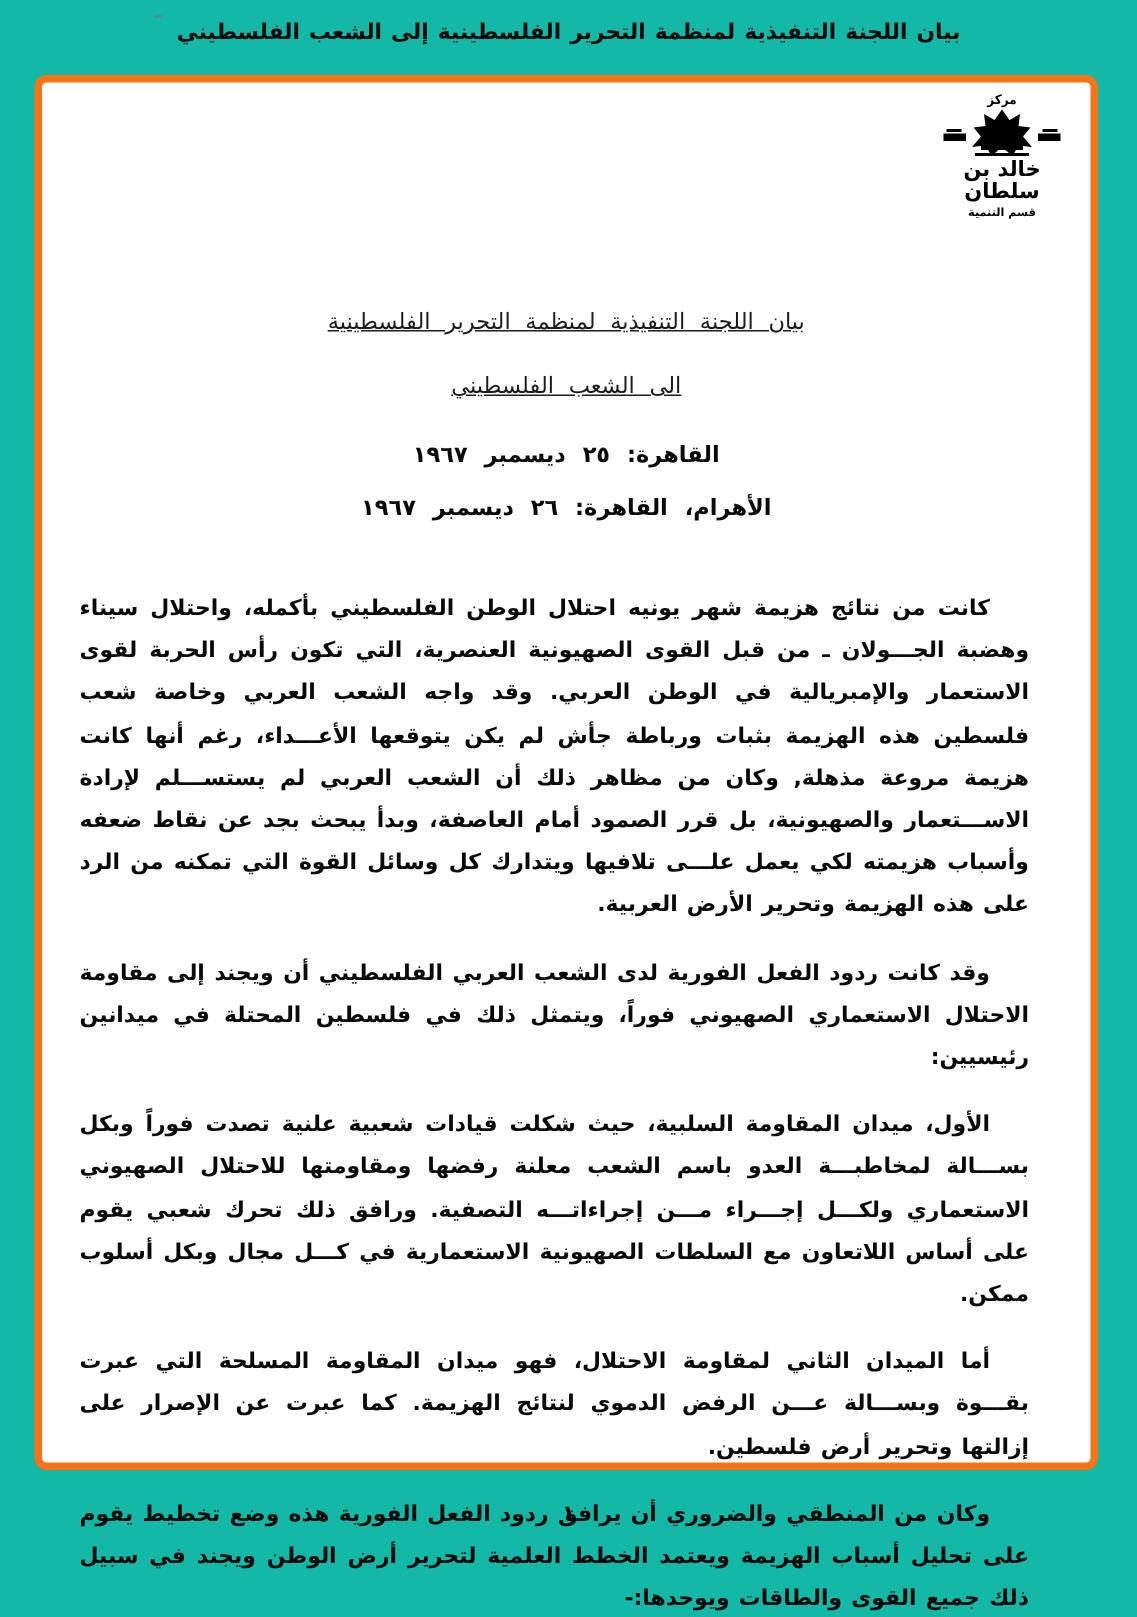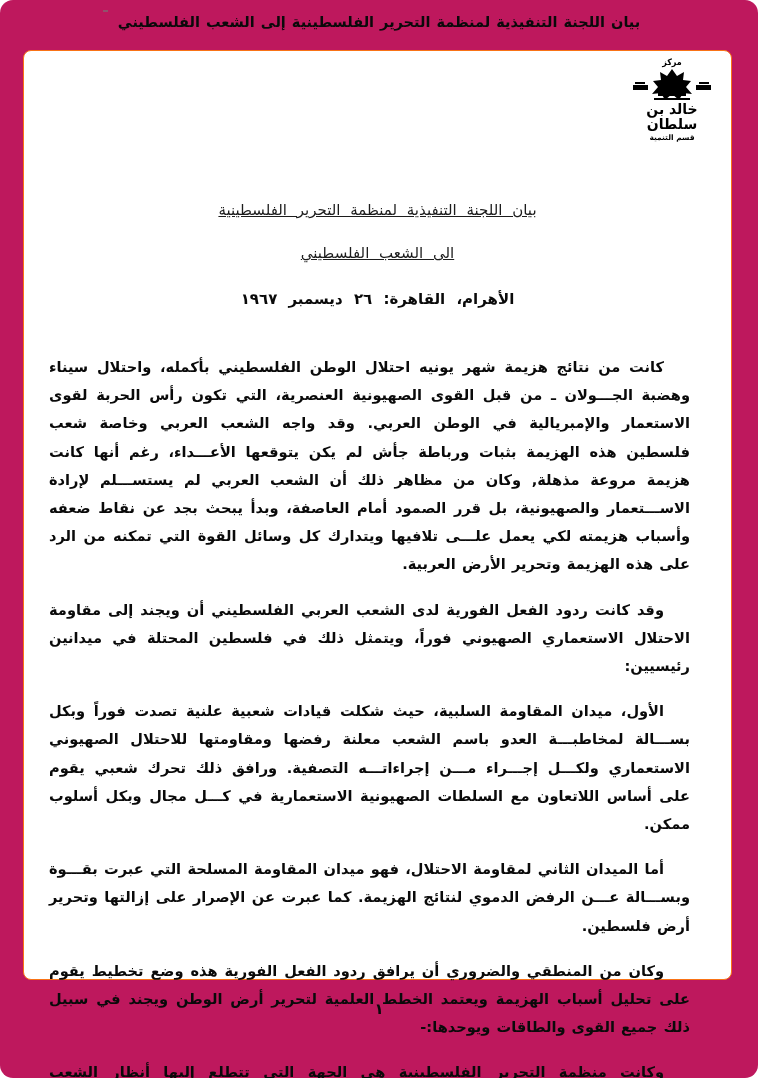--- a/index.html
+++ b/index.html
@@ -4,39 +4,39 @@
 <style>
   * { margin: 0; padding: 0; box-sizing: border-box; }
   html, body {
     width: 758px; height: 1078px;
     background: #ffffff;
     font-family: "DejaVu Sans", sans-serif;
     color: #0a0a0a;
     overflow: hidden;
     direction: rtl;
   }
-  .page { position: relative; width: 758px; height: 1078px; background: #be185d; border-radius: 13px; }
+  .page { position: relative; width: 758px; height: 1078px; background: #14b8a6; }
 
   
   .header-title {
     position: absolute;
     top: 14px; left: 0; right: 0;
     text-align: center;
     font-size: 14.5px;
     font-weight: 700;
     letter-spacing: 0px;
     word-spacing: 1px;
   }
 
   
   .frame {
     position: absolute;
     left: 23px; top: 50px;
     width: 709px; height: 930px;
-    border: 1px solid #f97316;
+    border: 5px solid #f97316;
     border-radius: 8px;
     background: #ffffff;
   }
 
   
   .stamp {
     position: absolute;
     top: 8px; right: 13px;
     width: 92px;
     text-align: center;
@@ -132,20 +132,21 @@
       <div class="s-main">خالد بن سلطان</div>
       <div class="s-bottom">قسم التنمية</div>
     </div>
 
     <div class="doc-title">
       <span class="t-line">بيان اللجنة التنفيذية لمنظمة التحرير الفلسطينية</span>
       <span class="t-line">الى الشعب الفلسطيني</span>
     </div>
 
     <div class="dates">
+      <span class="d-line">القاهرة: ٢٥ ديسمبر ١٩٦٧</span>
       <span class="d-line">الأهرام، القاهرة: ٢٦ ديسمبر ١٩٦٧</span>
     </div>
 
     <div class="body-text">
       <p>كانت من نتائج هزيمة شهر يونيه احتلال الوطن الفلسطيني بأكمله، واحتلال سيناء وهضبة الجـــولان ـ من قبل القوى الصهيونية العنصرية، التي تكون رأس الحربة لقوى الاستعمار والإمبريالية في الوطن العربي. وقد واجه الشعب العربي وخاصة شعب فلسطين هذه الهزيمة بثبات ورباطة جأش لم يكن يتوقعها الأعـــداء، رغم أنها كانت هزيمة مروعة مذهلة, وكان من مظاهر ذلك أن الشعب العربي لم يستســـلم لإرادة الاســـتعمار والصهيونية، بل قرر الصمود أمام العاصفة، وبدأ يبحث بجد عن نقاط ضعفه وأسباب هزيمته لكي يعمل علـــى تلافيها ويتدارك كل وسائل القوة التي تمكنه من الرد على هذه الهزيمة وتحرير الأرض العربية.</p>
       <p>وقد كانت ردود الفعل الفورية لدى الشعب العربي الفلسطيني أن ويجند إلى مقاومة الاحتلال الاستعماري الصهيوني فوراً، ويتمثل ذلك في فلسطين المحتلة في ميدانين رئيسيين:</p>
       <p>الأول، ميدان المقاومة السلبية، حيث شكلت قيادات شعبية علنية تصدت فوراً وبكل بســـالة لمخاطبـــة العدو باسم الشعب معلنة رفضها ومقاومتها للاحتلال الصهيوني الاستعماري ولكـــل إجـــراء مـــن إجراءاتـــه التصفية. ورافق ذلك تحرك شعبي يقوم على أساس اللاتعاون مع السلطات الصهيونية الاستعمارية في كـــل مجال وبكل أسلوب ممكن.</p>
       <p>أما الميدان الثاني لمقاومة الاحتلال، فهو ميدان المقاومة المسلحة التي عبرت بقـــوة وبســـالة عـــن الرفض الدموي لنتائج الهزيمة. كما عبرت عن الإصرار على إزالتها وتحرير أرض فلسطين.</p>
       <p>وكان من المنطقي والضروري أن يرافق ردود الفعل الفورية هذه وضع تخطيط يقوم على تحليل أسباب الهزيمة ويعتمد الخطط العلمية لتحرير أرض الوطن ويجند في سبيل ذلك جميع القوى والطاقات ويوحدها:-</p>
       <p>وكانت منظمة التحرير الفلسطينية هي الجهة التي تتطلع إليها أنظار الشعب الفلسطيني للمبادرة إلـــى تحقيق رغبته هذه، وتحقيقاً لذلك ستعمل اللجنة التنفيذية لمنظمة التحرير الفلسطينية في مرحلتها الحالية التي</p>

